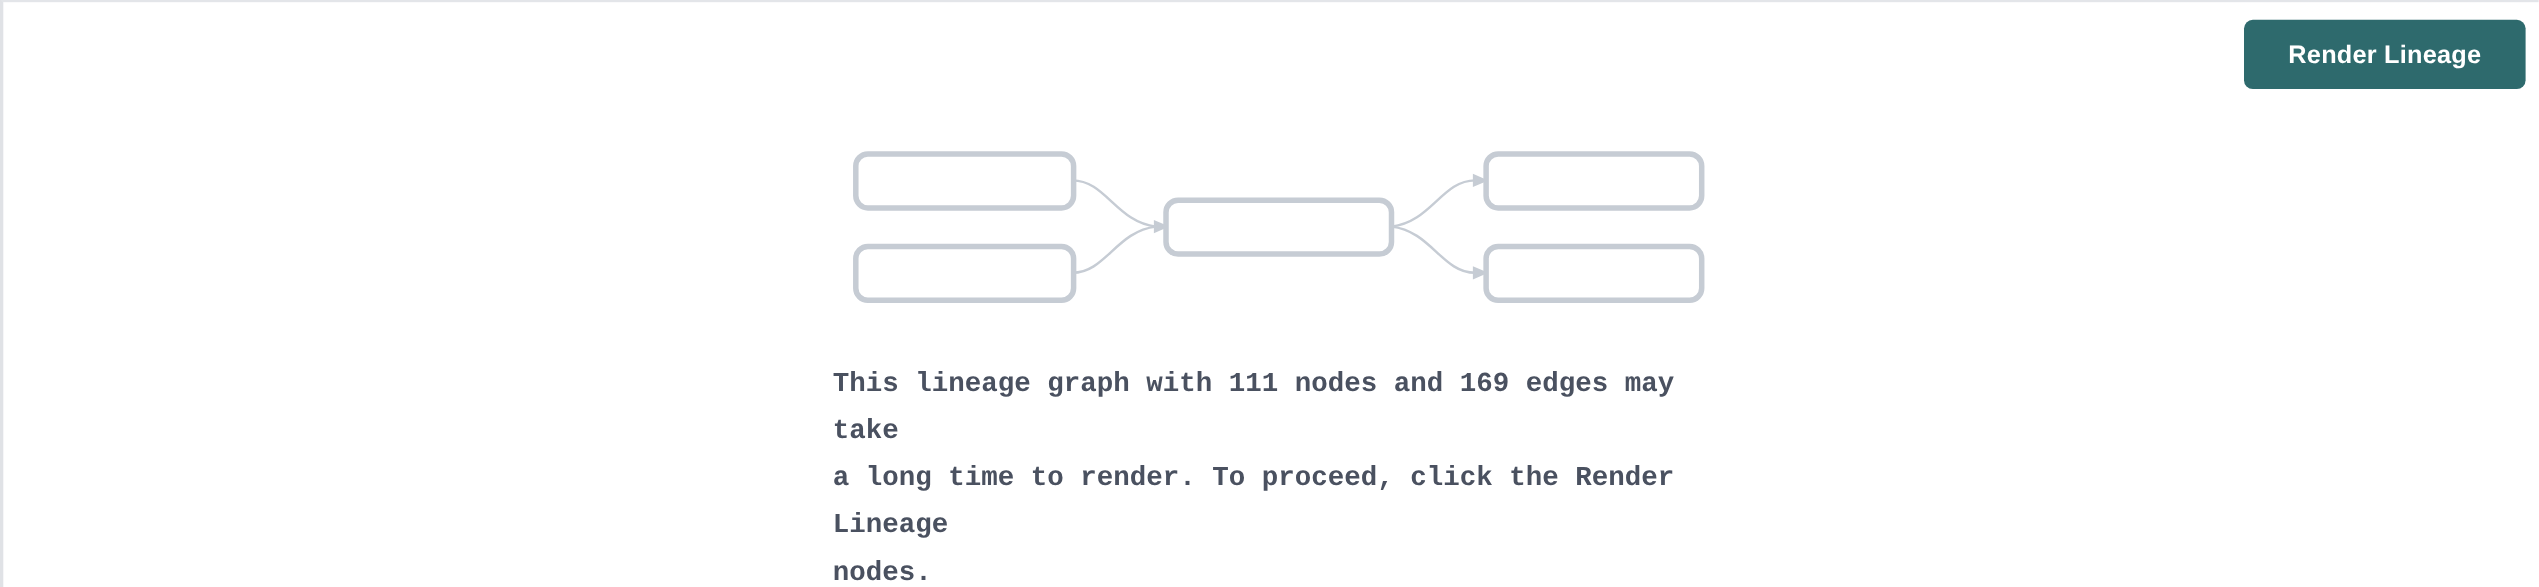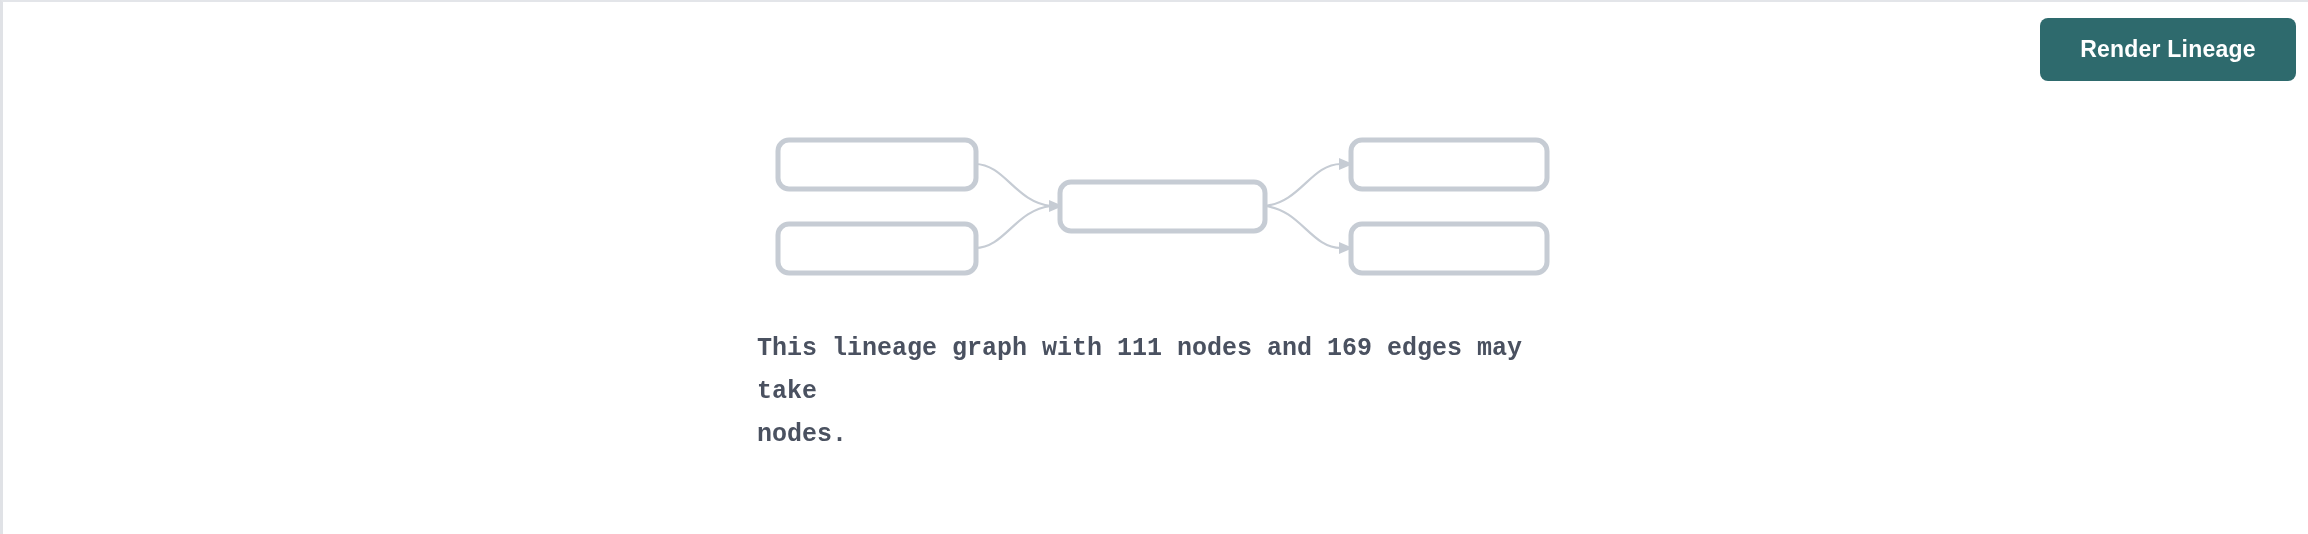--- a/index.html
+++ b/index.html
@@ -109,16 +109,17 @@
       <rect class="gnode" x="25" y="18" width="198" height="49" rx="11" ry="11"></rect>
       <rect class="gnode" x="25" y="102" width="198" height="49" rx="11" ry="11"></rect>
       <rect class="gnode" x="307" y="60" width="205" height="49" rx="11" ry="11"></rect>
       <rect class="gnode" x="598" y="18" width="196" height="49" rx="11" ry="11"></rect>
       <rect class="gnode" x="598" y="102" width="196" height="49" rx="11" ry="11"></rect>
     </svg>
   </div>
 
   <div class="message">
     <div>This lineage graph with 111 nodes and 169 edges may take</div>
+    <div>a long time to render. To proceed, click the Render Lineage</div>
     <div>nodes.</div>
   </div>
 
 </div>
 
 </body></html>

